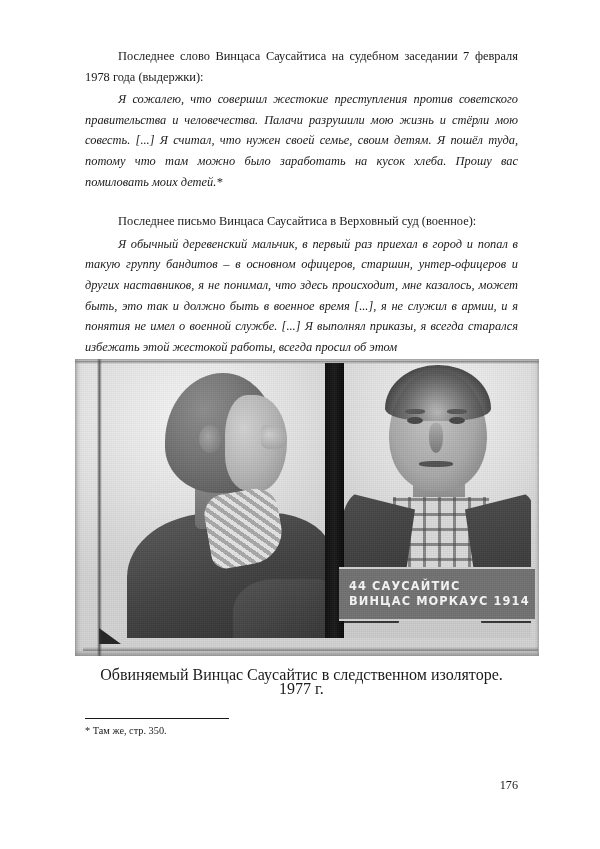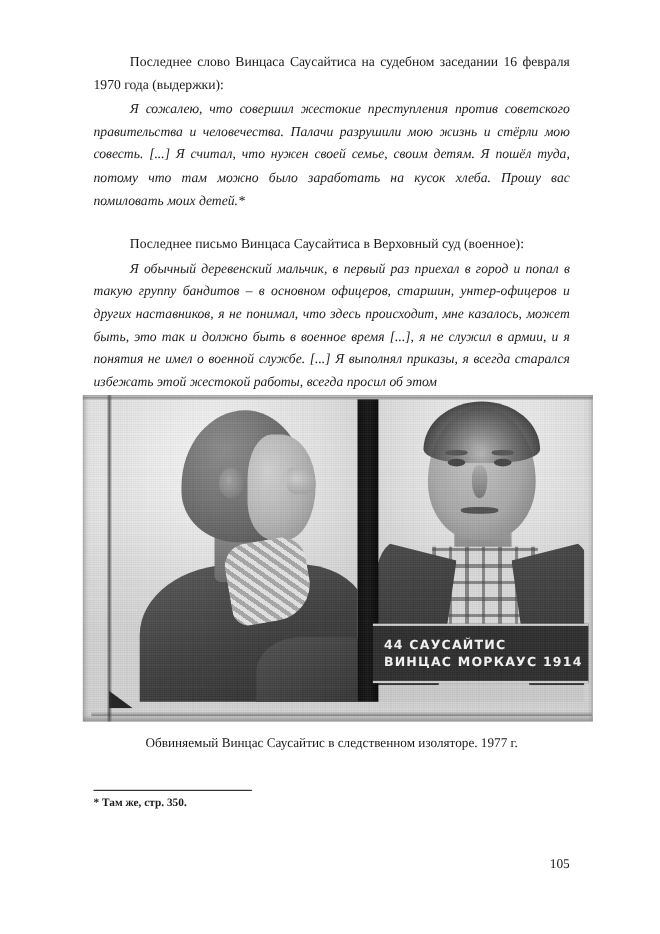--- a/index.html
+++ b/index.html
@@ -277,21 +277,21 @@
     clip-path: polygon(0 14%, 100% 0, 100% 100%, 22% 100%);
   }
 
   
   .placard {
     position: absolute;
     left: 264px;
     top: 208px;
     width: 196px;
     height: 54px;
-    background: #7f1d1d;
+    background: #d946ef;
     z-index: 25;
     border-top: 2px solid #cfcfcb;
     border-bottom: 2px solid #cfcfcb;
     display: flex;
     flex-direction: column;
     justify-content: center;
     padding-left: 10px;
     box-sizing: border-box;
   }
   .placard-line {
@@ -316,58 +316,57 @@
     pointer-events: none;
   }
 
   
   .caption {
     position: absolute;
     left: 85px;
     top: 668px;
     width: 433px;
     text-align: center;
-    font-size: 12px;
+    font-size: 16px;
     line-height: 14px;
   }
 
   
   .footnote-rule {
     position: absolute;
     left: 85px;
     top: 718px;
     width: 144px;
     height: 1px;
     background: #1a1a1a;
   }
   .footnote {
     position: absolute;
     left: 85px;
     top: 724px;
     width: 433px;
     font-size: 10.3px;
     line-height: 14px;
-    font-weight: bold;
   }
 
   
   .page-number {
     position: absolute;
     right: 82px;
     top: 778px;
     font-size: 12.2px;
   }
 </style>
 </head>
 <body>
 
 <div class="page">
 
   <div class="content">
-    <p class="intro">Последнее слово Винцаса Саусайтиса на судебном заседании 16 февраля 1970 года (выдержки):</p>
+    <p class="intro">Последнее слово Винцаса Саусайтиса на судебном заседании 7 февраля 1978 года (выдержки):</p>
     <div class="gap-sm"></div>
     <p class="quote">Я сожалею, что совершил жестокие преступления против советского правительства и человечества. Палачи разрушили мою жизнь и стёрли мою совесть. [...] Я считал, что нужен своей семье, своим детям. Я пошёл туда, потому что там можно было заработать на кусок хлеба. Прошу вас помиловать моих детей.*</p>
     <div class="gap-lg"></div>
     <p class="intro">Последнее письмо Винцаса Саусайтиса в Верховный суд (военное):</p>
     <div class="gap-sm"></div>
     <p class="quote">Я обычный деревенский мальчик, в первый раз приехал в город и попал в такую группу бандитов – в основном офицеров, старшин, унтер-офицеров и других наставников, я не понимал, что здесь происходит, мне казалось, может быть, это так и должно быть в военное время [...], я не служил в армии, и я понятия не имел о военной службе. [...] Я выполнял приказы, я всегда старался избежать этой жестокой работы, всегда просил об этом</p>
   </div>
 
   <div class="photo-wrap">
     <div class="photo">
@@ -415,15 +414,15 @@
       <div class="corner-mark"></div>
       <div class="grain"></div>
     </div>
   </div>
 
   <div class="caption">Обвиняемый Винцас Саусайтис в следственном изоляторе. 1977 г.</div>
 
   <div class="footnote-rule"></div>
   <div class="footnote">* Там же, стр. 350.</div>
 
-  <div class="page-number">105</div>
+  <div class="page-number">176</div>
 
 </div>
 
 </body></html>

